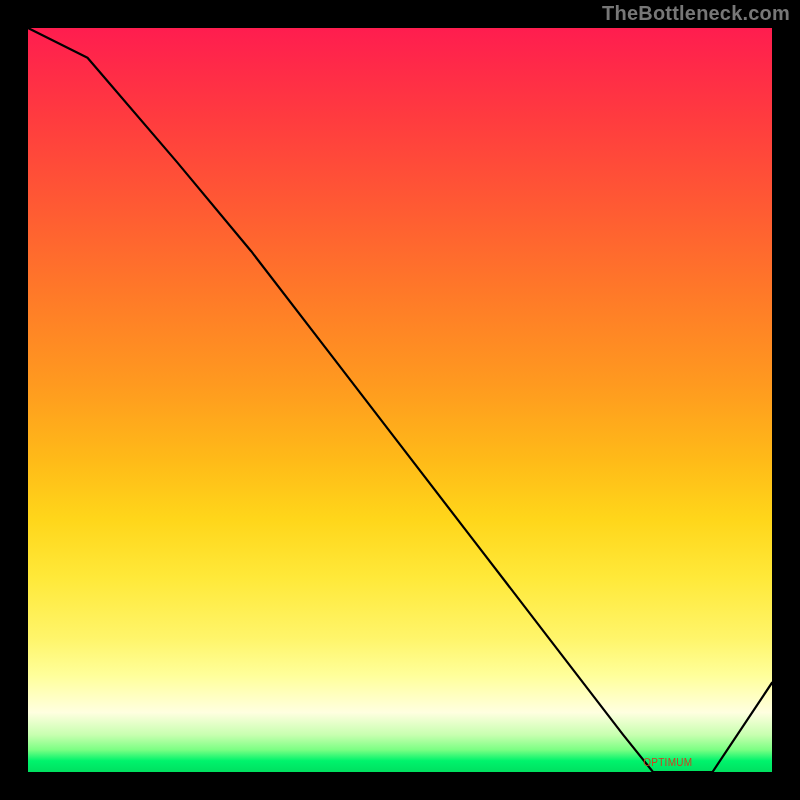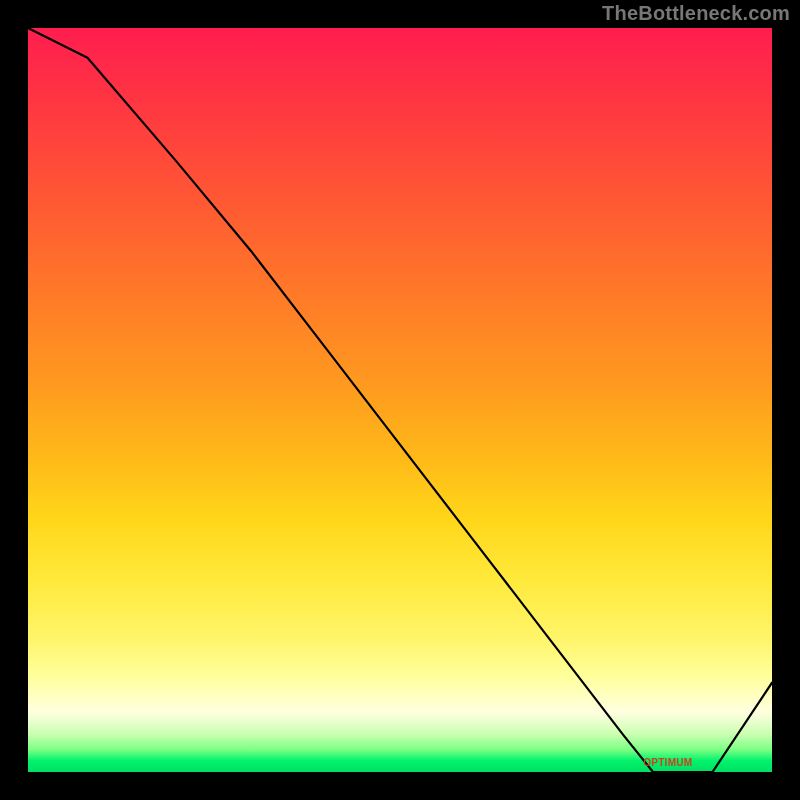--- a/index.html
+++ b/index.html
@@ -65,21 +65,21 @@
     height: 744px;
     pointer-events: none;
   }
   .xlabel {
     position: absolute;
     bottom: 12px;
     left: 50%;
     transform: translateX(-50%);
     color: #cf4020;
     font-size: 10px;
-    font-weight: 700;
+    font-weight: 400;
     letter-spacing: 0.3px;
     white-space: nowrap;
   }
 </style>
 </head>
 <body>
 
 <div class="outer">
 
   <div class="watermark">TheBottleneck.com</div>

